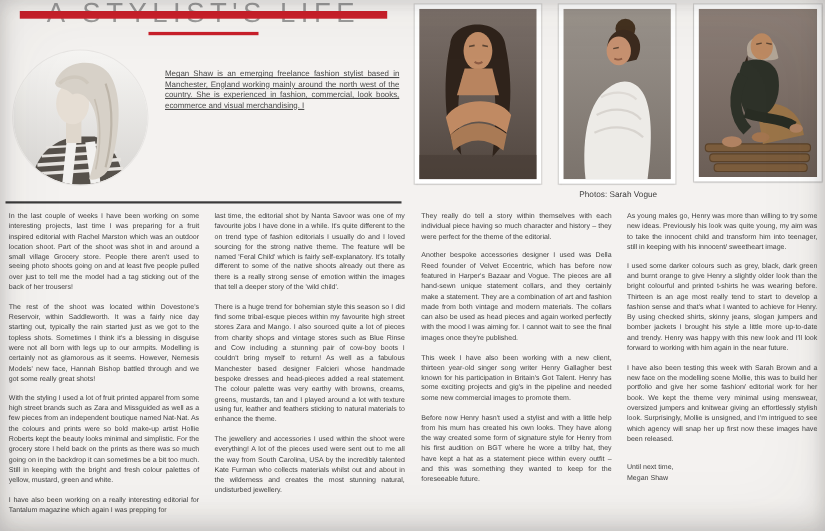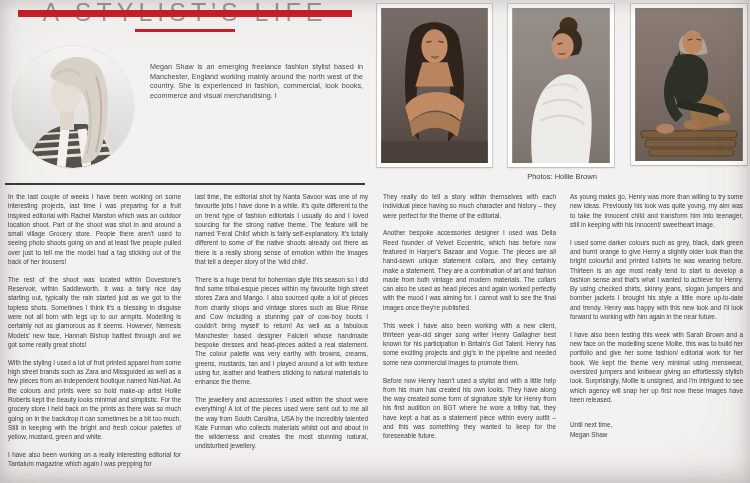--- a/index.html
+++ b/index.html
@@ -25,21 +25,21 @@
 
   
   .profile-photo{
     position:absolute;left:12px;top:46px;width:122px;height:122px;
     border-radius:50%;overflow:hidden;box-shadow:0 0 0 1px rgba(0,0,0,.05);
   }
   .profile-photo svg{display:block;width:100%;height:100%;}
 
   
   .intro{position:absolute;left:150px;top:62px;width:213px;}
-  .intro p{margin:0 0 9.5px;font-size:7.2px;line-height:9.6px;text-align:justify;color:#4a4a4a;}
+  .intro p{margin:0 0 9.5px;font-size:7.2px;line-height:9.6px;text-align:justify;color:#4a4a4a;text-decoration:underline;}
 
   
   .photo{
     position:absolute;margin:0;background:#fff;padding:4px;
     box-shadow:0 0 0 1px rgba(0,0,0,.12), 0 1px 2px rgba(0,0,0,.15);
   }
   .photo svg{display:block;width:100%;height:100%;}
   .photo1{left:377px;top:4px;width:107px;height:155px;}
   .photo2{left:508px;top:4px;width:98px;height:155px;}
   .photo3{left:631px;top:4px;width:108px;height:153px;}
@@ -166,21 +166,21 @@
       <path d="M52,32 L57,31 M61,31 L66,32" stroke="#5d4634" stroke-width="1.2" fill="none"></path>
       <path d="M40,48 C56,42 70,48 72,62 C74,76 70,88 62,94 L42,94 C34,78 34,60 40,48 Z" fill="#2d3128"></path>
       <path d="M40,60 C30,78 32,98 44,110" stroke="#2d3128" stroke-width="10" fill="none"></path>
       <path d="M42,94 C58,100 74,98 86,106" stroke="#282c23" stroke-width="9" fill="none"></path>
       <ellipse cx="88" cy="108" rx="6" ry="4" fill="#b08262"></ellipse>
       <ellipse cx="30" cy="120" rx="9" ry="5" fill="#b08262"></ellipse>
       <ellipse cx="56" cy="116" rx="8" ry="4.5" fill="#a3754f"></ellipse>
     </svg>
   </figure>
 
-  <div class="caption">Photos: Hollie Brown</div>
+  <div class="caption">Photos: Sarah Vogue</div>
 
   <div class="rule"></div>
 
   <section class="col col1">
       <p>In the last couple of weeks I have been working on some interesting projects, last time I was preparing for a fruit inspired editorial with Rachel Marston which was an outdoor location shoot. Part of the shoot was shot in and around a small village Grocery store. People there aren't used to seeing photo shoots going on and at least five people pulled over just to tell me the model had a tag sticking out of the back of her trousers!</p>
       <p>The rest of the shoot was located within Dovestone's Reservoir, within Saddleworth. It was a fairly nice day starting out, typically the rain started just as we got to the topless shots. Sometimes I think it's a blessing in disguise were not all born with legs up to our armpits. Modelling is certainly not as glamorous as it seems. However, Nemesis Models' new face, Hannah Bishop battled through and we got some really great shots!</p>
       <p>With the styling I used a lot of fruit printed apparel from some high street brands such as Zara and Missguided as well as a few pieces from an independent boutique named Nat-Nat. As the colours and prints were so bold make-up artist Hollie Roberts kept the beauty looks minimal and simplistic. For the grocery store I held back on the prints as there was so much going on in the backdrop it can sometimes be a bit too much. Still in keeping with the bright and fresh colour palettes of yellow, mustard, green and white.</p>
       <p>I have also been working on a really interesting editorial for Tantalum magazine which again I was prepping for</p>
     </section>
   <section class="col col2">

